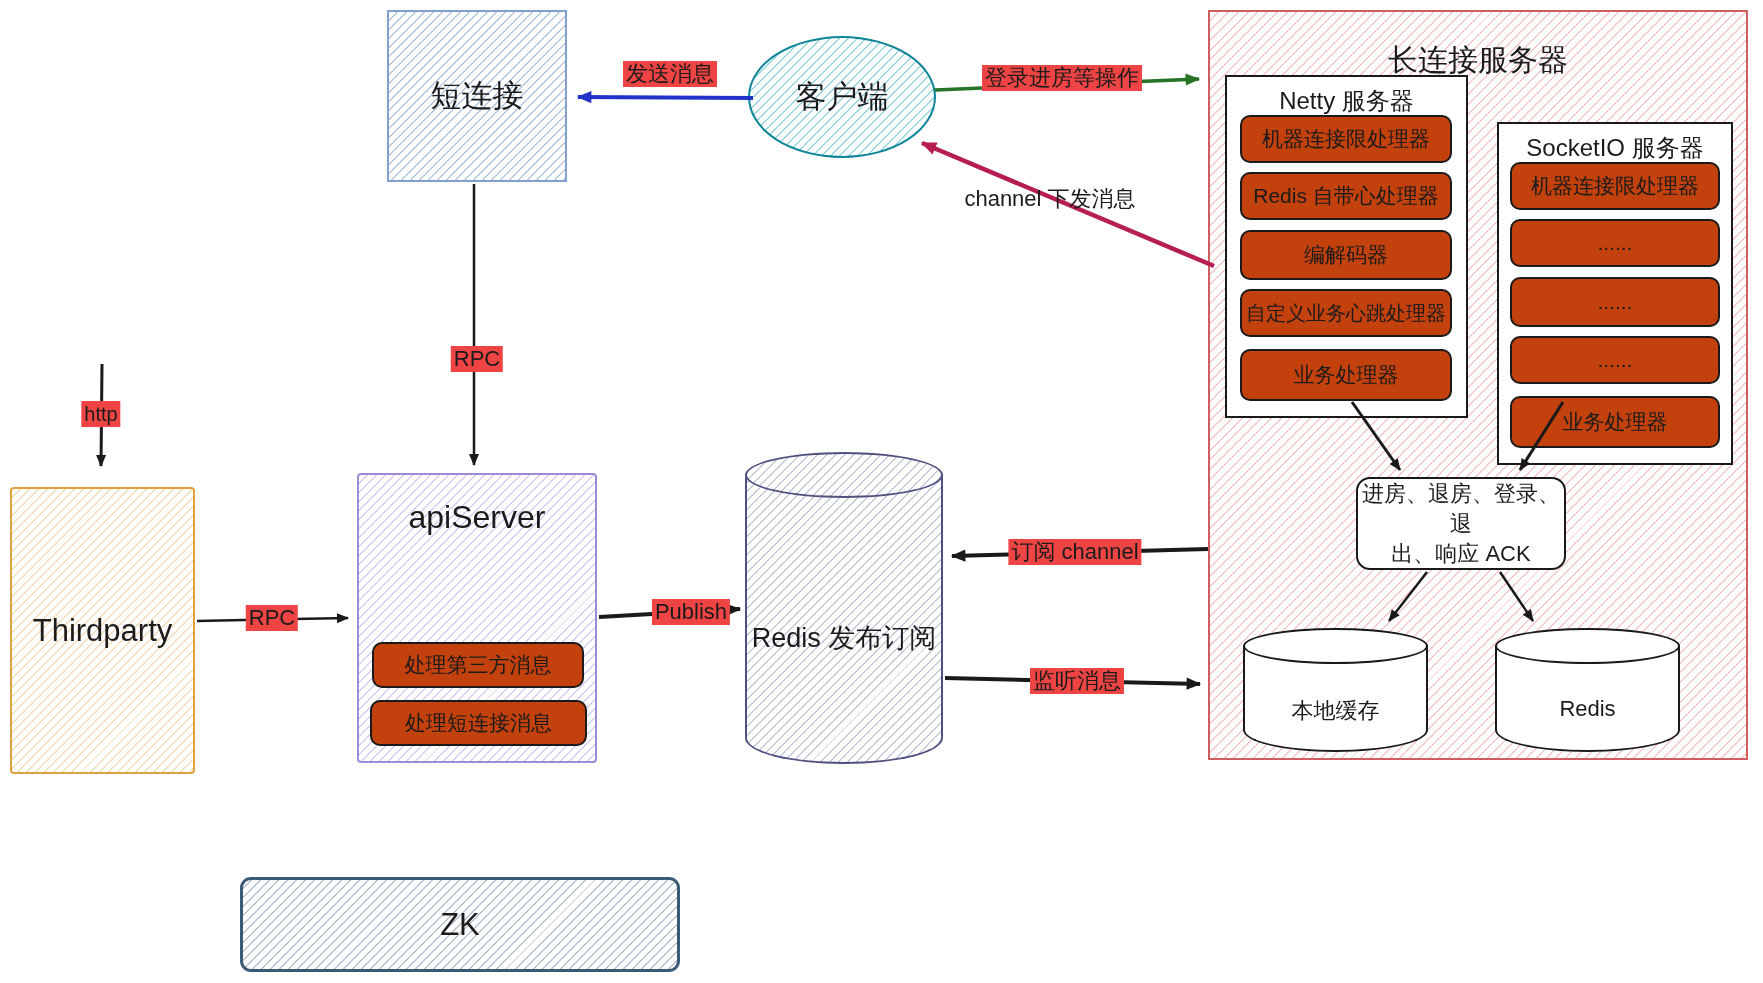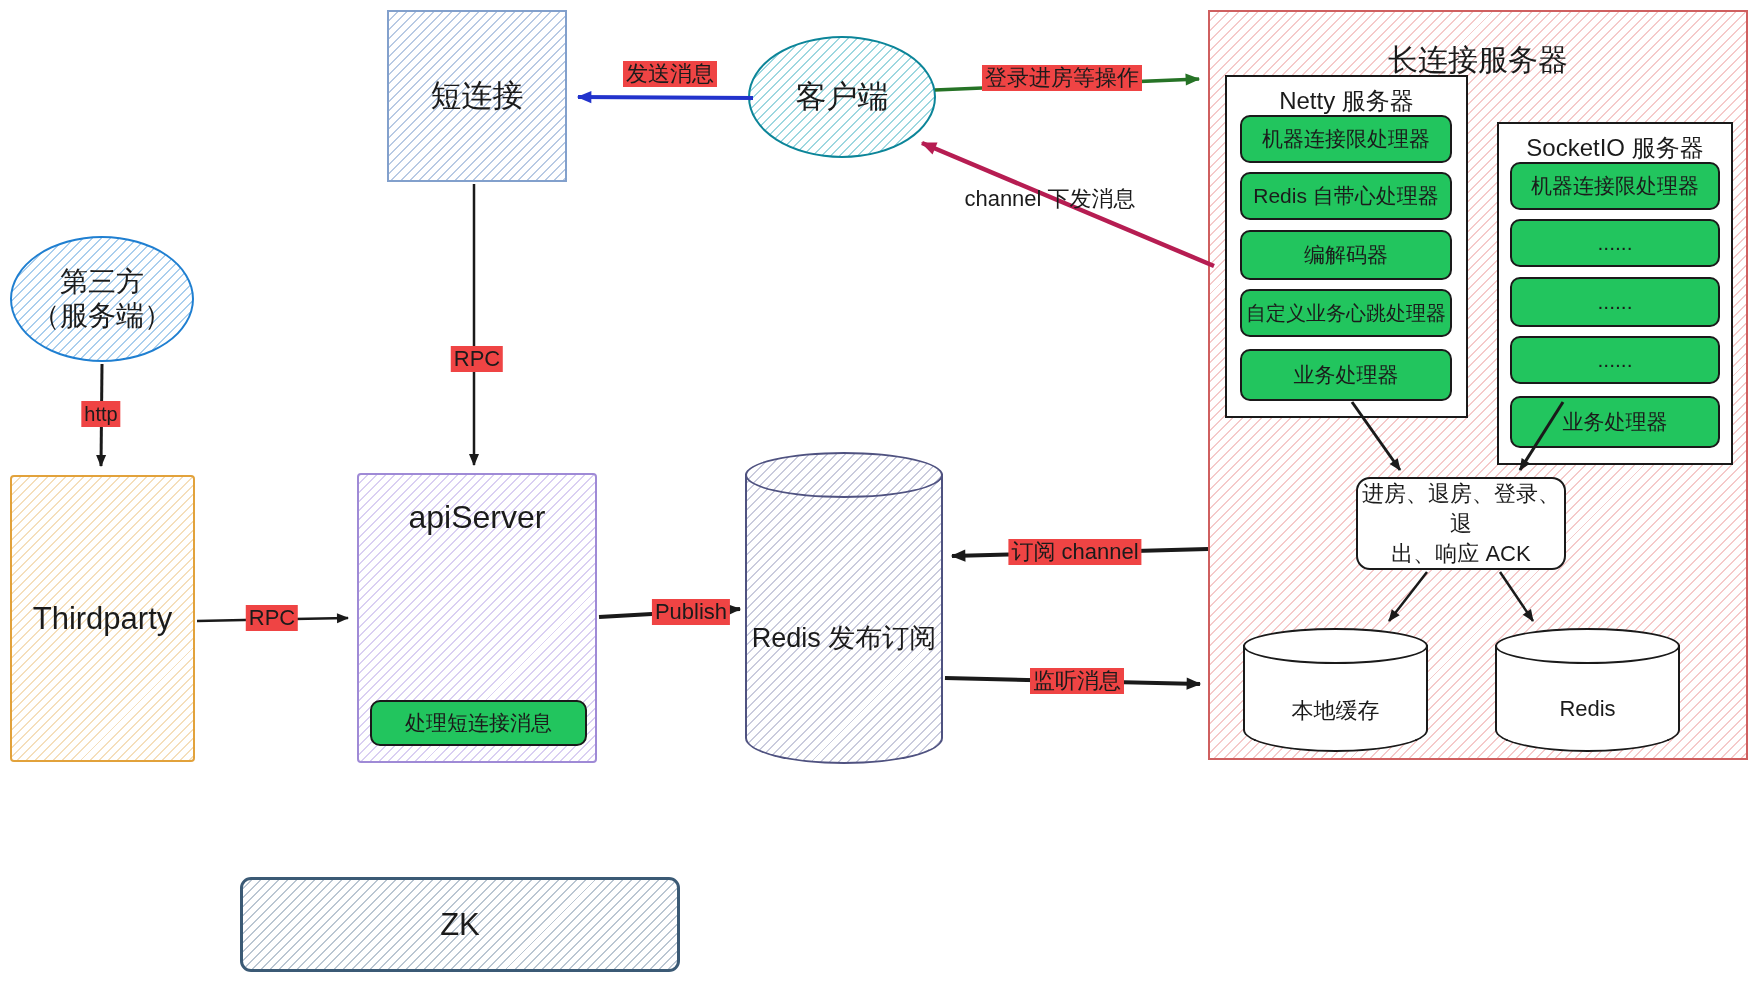--- a/index.html
+++ b/index.html
@@ -6,27 +6,27 @@
   #canvas{
     position:relative;width:1763px;height:983px;background:#ffffff;overflow:hidden;
     font-family:"Liberation Sans","DejaVu Sans",sans-serif;color:#1b1b1b;
   }
   .abs{position:absolute;}
   .node{position:absolute;box-sizing:border-box;display:flex;align-items:center;justify-content:center;text-align:center;}
   
   .h-blue  {background:repeating-linear-gradient(135deg,rgba(0,0,0,0) 0 5px,rgba(125,158,205,.55) 5px 6.4px);}
   .h-teal  {background:repeating-linear-gradient(135deg,rgba(0,0,0,0) 0 5px,rgba(21,160,180,.42) 5px 6.4px);}
   .h-cloud {background:repeating-linear-gradient(135deg,rgba(0,0,0,0) 0 5px,rgba(31,127,209,.38) 5px 6.4px);}
-  .h-orange{background:repeating-linear-gradient(135deg,rgba(0,0,0,0) 0 5px,rgba(226,162,59,.35) 5px 6.4px);}
+  .h-orange{background:repeating-linear-gradient(135deg,rgba(0,0,0,0) 0 5px,rgba(226,162,59,.35) 5px 6.4px);margin-top:12px;}
   .h-purple{background:repeating-linear-gradient(135deg,rgba(0,0,0,0) 0 5px,rgba(148,118,218,.35) 5px 6.4px);}
   .h-slate {background:repeating-linear-gradient(135deg,rgba(0,0,0,0) 0 5px,rgba(92,97,150,.33) 5px 6.4px);}
   .h-red   {background:repeating-linear-gradient(135deg,rgba(0,0,0,0) 0 5.5px,rgba(224,90,90,.32) 5.5px 6.9px);}
   .h-zk    {background:repeating-linear-gradient(135deg,rgba(0,0,0,0) 0 5px,rgba(82,112,142,.40) 5px 6.4px);}
 
-  .whitebox{box-sizing:border-box;background:#22c55e;border:2px solid #1a1a1a;border-radius:10px;
+  .whitebox{box-sizing:border-box;background:#c2410c;border:2px solid #1a1a1a;border-radius:10px;
             position:absolute;display:flex;align-items:center;justify-content:center;
             font-size:21px;white-space:nowrap;}
   .colhdr{position:absolute;left:0;right:0;text-align:center;font-size:24px;}
   .arrow-label{position:absolute;transform:translate(-50%,-50%);background:#ef4444;padding:0 3px;
                font-size:22px;white-space:nowrap;line-height:26px;}
   
   .cyl{position:absolute;}
   .cyl-top{position:absolute;left:0;right:0;top:0;border-radius:50%;box-sizing:border-box;}
   .cyl-body{position:absolute;left:0;right:0;bottom:0;box-sizing:border-box;border-top:none !important;}
   .cyl-label{position:absolute;left:0;right:0;text-align:center;white-space:nowrap;}
@@ -78,32 +78,28 @@
   </div>
 
   <div class="node h-blue" style="left:387px;top:10px;width:180px;height:172px;border:2px solid #82a0cc;border-radius:0;font-size:31px;">
     <span>短连接</span>
   </div>
 
   <div class="node h-teal" style="left:748px;top:36px;width:188px;height:122px;border:2.5px solid #0c8599;border-radius:50%;font-size:31px;">
     <span>客户端</span>
   </div>
 
-  <div class="node h-cloud" style="left:10px;top:236px;width:184px;height:126px;border:2.5px solid #1f7fd1;border-radius:50%;
-              flex-direction:column;font-size:28px;line-height:34px;">
-    <div>第三方</div>
-    <div>（服务端）</div>
-  </div>
 
   <div class="node h-orange" style="left:10px;top:475px;width:185px;height:287px;border:2.5px solid #e2a23b;border-radius:4px;font-size:31px;">
     <span>Thirdparty</span>
   </div>
 
   <div class="abs h-purple" style="left:357px;top:473px;width:240px;height:290px;border:2.5px solid #9f8ad6;border-radius:4px;box-sizing:border-box;">
     <div style="position:absolute;left:0;right:0;top:24px;text-align:center;font-size:32px;">apiServer</div>
+    <div class="whitebox" style="left:13px;top:167px;width:212px;height:46px;">处理第三方消息</div>
     <div class="whitebox" style="left:11px;top:225px;width:217px;height:46px;">处理短连接消息</div>
   </div>
 
   <div class="cyl" style="left:745px;top:452px;width:198px;height:312px;">
     <div class="cyl-body h-slate" style="top:22px;border:2.5px solid #4f5280;border-radius:0 0 50% 50%/0 0 26px 26px;"></div>
     <div class="cyl-top h-slate" style="height:46px;border:2.5px solid #4f5280;background-color:#fff;"></div>
     <div class="cyl-label" style="top:168px;font-size:27px;">Redis 发布订阅</div>
   </div>
 
   <div class="node h-zk" style="left:240px;top:877px;width:440px;height:95px;border:3px solid #3b5a75;border-radius:11px;font-size:31px;">

